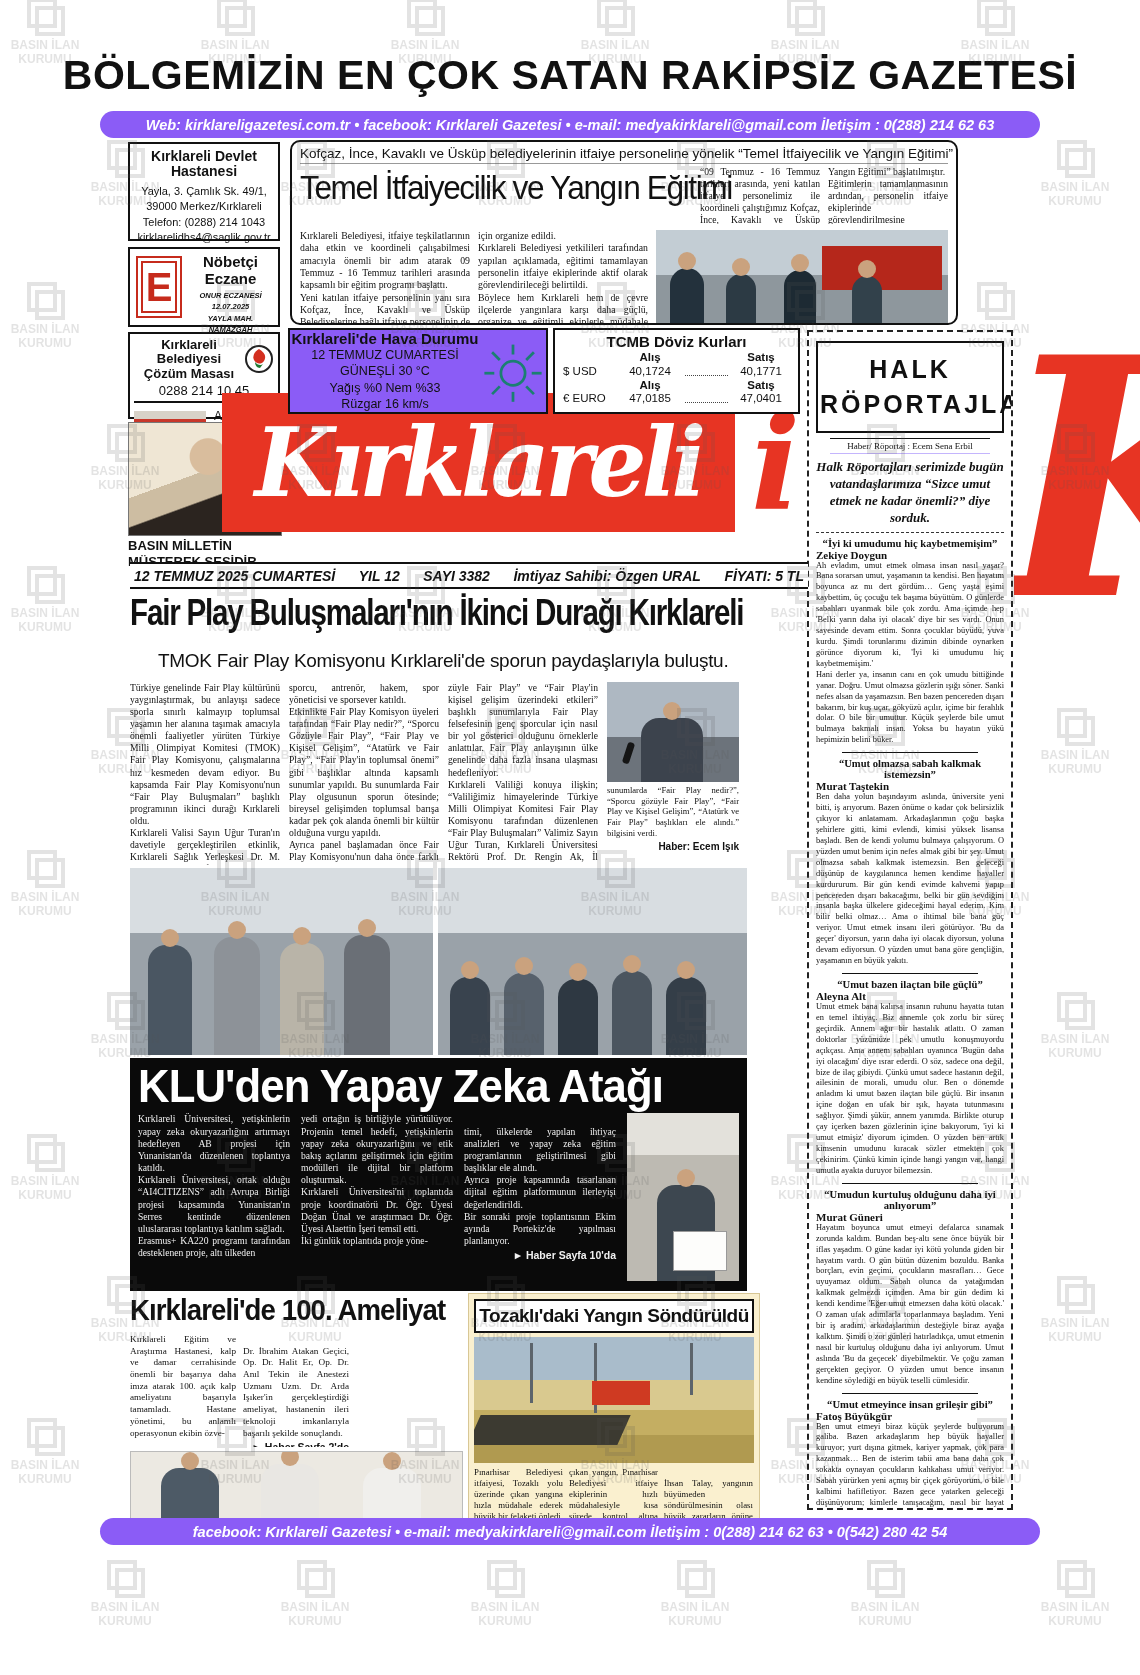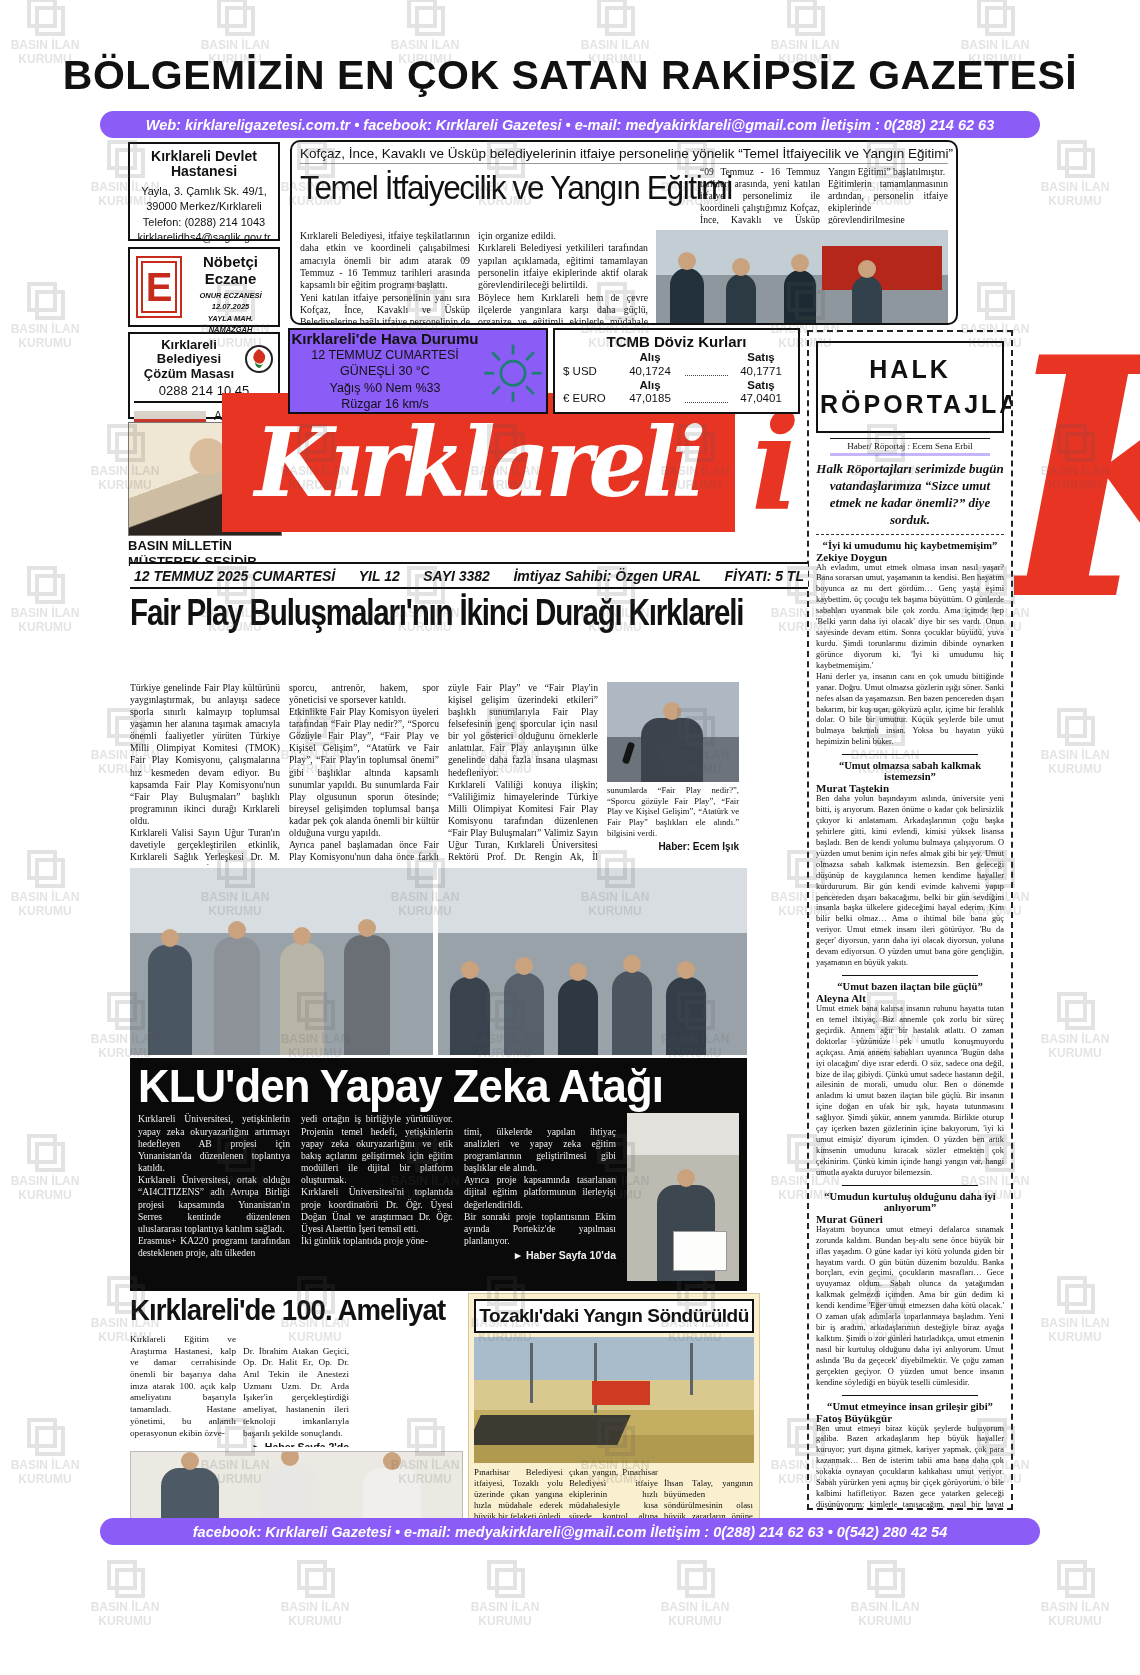--- a/index.html
+++ b/index.html
@@ -100,21 +100,21 @@
   .cur-val{text-align:center;}
   .cur-dots{border-bottom:1.5px dotted #444;height:1px;margin-bottom:3px;}
   .cur-code{text-align:left;}
 
   
   #halk{position:absolute;left:807px;top:330px;width:206px;height:1180px;border:2px dashed #222;
         box-sizing:border-box;padding:9px 7px;background:#fff;overflow:hidden;}
   .halk-title-box{border:2px solid #111;padding:9px 2px;text-align:center;
                   font-family:"Liberation Sans",sans-serif;font-weight:bold;font-size:25px;
                   letter-spacing:3px;line-height:1.4;}
-  .halk-byline{margin:5px 14px;text-align:center;font-size:9px;border-top:1px solid #111;border-bottom:3px solid #c4b5fd;padding:2px 0;}
+  .halk-byline{margin:5px 14px;text-align:center;font-size:9px;border-top:1px solid #111;border-bottom:1px solid #c4b5fd;padding:2px 0;}
   .halk-intro{font-weight:bold;font-style:italic;text-align:center;font-size:13px;line-height:1.3;margin:5px 0;}
   .halk-divider{border-top:1.5px dashed #333;margin:4px 0 2px;}
   .halk-quote{font-weight:bold;text-align:center;font-size:10.6px;margin-top:5px;}
   .halk-name{font-weight:bold;font-size:11px;}
   .halk-text{font-size:8.4px;line-height:1.3;text-align:justify;white-space:pre-line;}
   .halk-sep{width:72%;margin:6px auto 0;border-top:1.5px solid #111;}
 
   
   #dateline{position:absolute;left:130px;top:562px;width:678px;height:27px;border-top:2px solid #111;
             border-bottom:2px solid #111;display:flex;align-items:center;justify-content:space-between;
@@ -632,20 +632,21 @@
 
   <div id="dateline">
     <span>12 TEMMUZ 2025 CUMARTESİ</span>
     <span>YIL 12</span>
     <span>SAYI 3382</span>
     <span>İmtiyaz Sahibi: Özgen URAL</span>
     <span>FİYATI: 5 TL</span>
   </div>
 
   <div id="fp-headline">Fair Play Buluşmaları'nın İkinci Durağı Kırklareli</div>
+  <div id="fp-subhead">TMOK Fair Play Komisyonu Kırklareli'de sporun paydaşlarıyla buluştu.</div>
   <div id="fp-body">
     <div class="fp-col">Türkiye genelinde Fair Play kültürünü yaygınlaştırmak, bu anlayışı sadece sporla sınırlı kalmayıp toplumsal yaşamın her alanına taşımak amacıyla önemli faaliyetler yürüten Türkiye Milli Olimpiyat Komitesi (TMOK) Fair Play Komisyonu, çalışmalarına hız kesmeden devam ediyor. Bu kapsamda Fair Play Komisyonu'nun “Fair Play Buluşmaları” başlıklı programının ikinci durağı Kırklareli oldu.
 Kırklareli Valisi Sayın Uğur Turan'ın davetiyle gerçekleştirilen etkinlik, Kırklareli Sağlık Yerleşkesi Dr. M. Fuat Umay Konferans Salonu'nda düzenlendi. Programa; Kırklareli Valisi Uğur Turan, Kırklareli Üniversitesi Rektörü Prof. Dr. Rengin Ak, Türkiye Milli Olimpiyat Komitesi Fair Play Komisyonu Başkanı Haldun Domaç, komisyon üyeleri ve çok sayıda</div>
     <div class="fp-col">sporcu, antrenör, hakem, spor yöneticisi ve sporsever katıldı.
 Etkinlikte Fair Play Komisyon üyeleri tarafından “Fair Play nedir?”, “Sporcu Gözüyle Fair Play”, “Fair Play ve Kişisel Gelişim”, “Atatürk ve Fair Play”, “Fair Play'in toplumsal önemi” gibi başlıklar altında kapsamlı sunumlar yapıldı. Bu sunumlarda Fair Play olgusunun sporun ötesinde; bireysel gelişimden toplumsal barışa kadar pek çok alanda önemli bir kültür olduğuna vurgu yapıldı.
 Ayrıca panel başlamadan önce Fair Play Komisyonu'nun daha önce farklı illerde düzenlediği etkinliklerde toplanan ve Fair Play'i anlatan karikatürlerle fotoğraflardan oluşan sergi davetlilerin büyük ilgisini çekti.
 Komisyon üyeleri, “Atatürk'ün Spor ve Fair Play anlayışı”, “Sporcu Gö-</div>
     <div class="fp-col">züyle Fair Play” ve “Fair Play'in kişisel gelişim üzerindeki etkileri” başlıklı sunumlarıyla Fair Play felsefesinin genç sporcular için nasıl bir yol gösterici olduğunu örneklerle anlattılar. Fair Play anlayışının ülke genelinde daha fazla insana ulaşması hedefleniyor.
 Kırklareli Valiliği konuya ilişkin; “Valiliğimiz himayelerinde Türkiye Milli Olimpiyat Komitesi Fair Play Komisyonu tarafından düzenlenen “Fair Play Buluşmaları” Valimiz Sayın Uğur Turan, Kırklareli Üniversitesi Rektörü Prof. Dr. Rengin Ak, İl Protokolü, Fair Play Komisyonu Başkanı Haldun Domaç, komisyon üyeleri ve sporun paydaşlarının katılımıyla gerçekleştirilmiştir.</div>
     <div class="fp-right">

